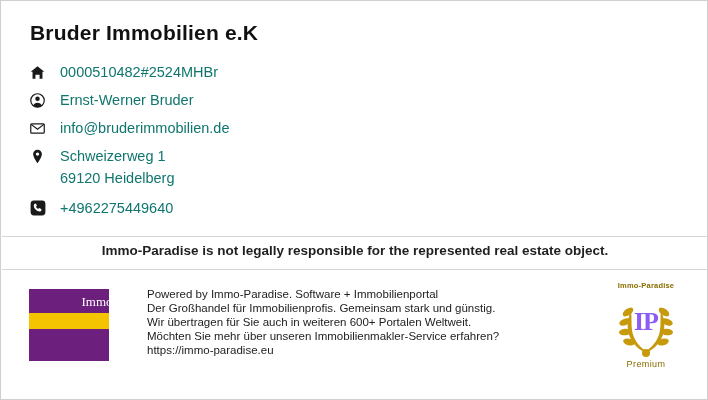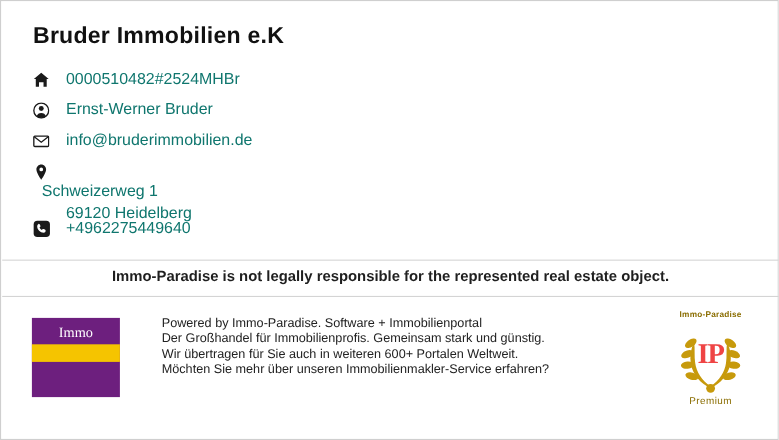--- a/index.html
+++ b/index.html
@@ -38,21 +38,20 @@
     width: 600px;
   }
   .contact-row {
     display: flex;
     align-items: flex-start;
     margin-bottom: 8px;
     min-height: 20px;
   }
   .contact-row.tight {
     margin-bottom: 2px;
-    flex-direction: column;
   }
   .contact-icon {
     width: 22px;
     min-width: 22px;
     height: 18px;
     display: flex;
     align-items: center;
     justify-content: flex-start;
     color: #1a1a1a;
   }
@@ -121,21 +120,21 @@
   .logo-immo .band.b1 { top: 24px; }
   .logo-immo .word {
     position: absolute;
     left: 0;
     width: 80px;
     text-align: center;
     color: #ffffff;
     font-family: "Liberation Serif", serif;
     font-size: 13px;
   }
-  .logo-immo .word.w1 { top: 5px; }
+  .logo-immo .word.w1 { top: 5px; padding-left: 28px; }
   .logo-immo .word.w2 { top: 47px; font-size: 12.5px; }
   .footer-text {
     position: absolute;
     left: 146px;
     top: 18px;
     width: 420px;
     font-size: 11.5px;
     line-height: 14px;
     color: #222222;
   }
@@ -173,21 +172,21 @@
   }
   .badge .ip {
     position: absolute;
     left: 0;
     top: 28px;
     width: 86px;
     text-align: center;
     font-family: "Liberation Serif", serif;
     font-weight: bold;
     font-size: 26px;
-    color: #ef4444;
+    color: #8b5cf6;
     letter-spacing: -1px;
   }
 </style>
 </head>
 <body>
 
 <div class="page">
 
   <div class="company-title">Bruder Immobilien e.K</div>
 
@@ -257,20 +256,21 @@
     <div class="logo-immo">
       <div class="band b1"></div>
       <div class="word w1">Immo</div>
     </div>
 
     <div class="footer-text">
       <div>Powered by Immo-Paradise. Software + Immobilienportal</div>
       <div>Der Großhandel für Immobilienprofis. Gemeinsam stark und günstig.</div>
       <div>Wir übertragen für Sie auch in weiteren 600+ Portalen Weltweit.</div>
       <div>Möchten Sie mehr über unseren Immobilienmakler-Service erfahren?</div>
+      <div>https://immo-paradise.eu</div>
     </div>
 
     <div class="badge">
       <div class="badge-top">Immo-Paradise</div>
       <svg class="wreath" viewBox="0 0 68 68" aria-hidden="true">
         <g fill="#c79a0c">
           <path d="M34 62c-9-4-16-12-18-22-1-7 0-14 3-20 1 7 0 13 1 19 1 8 6 16 14 21z"></path>
           <path d="M34 62c9-4 16-12 18-22 1-7 0-14-3-20-1 7 0 13-1 19-1 8-6 16-14 21z"></path>
           <ellipse cx="16" cy="21" rx="6" ry="3.3" transform="rotate(-35 16 21)"></ellipse>
           <ellipse cx="13" cy="31" rx="6" ry="3.3" transform="rotate(-20 13 31)"></ellipse>

